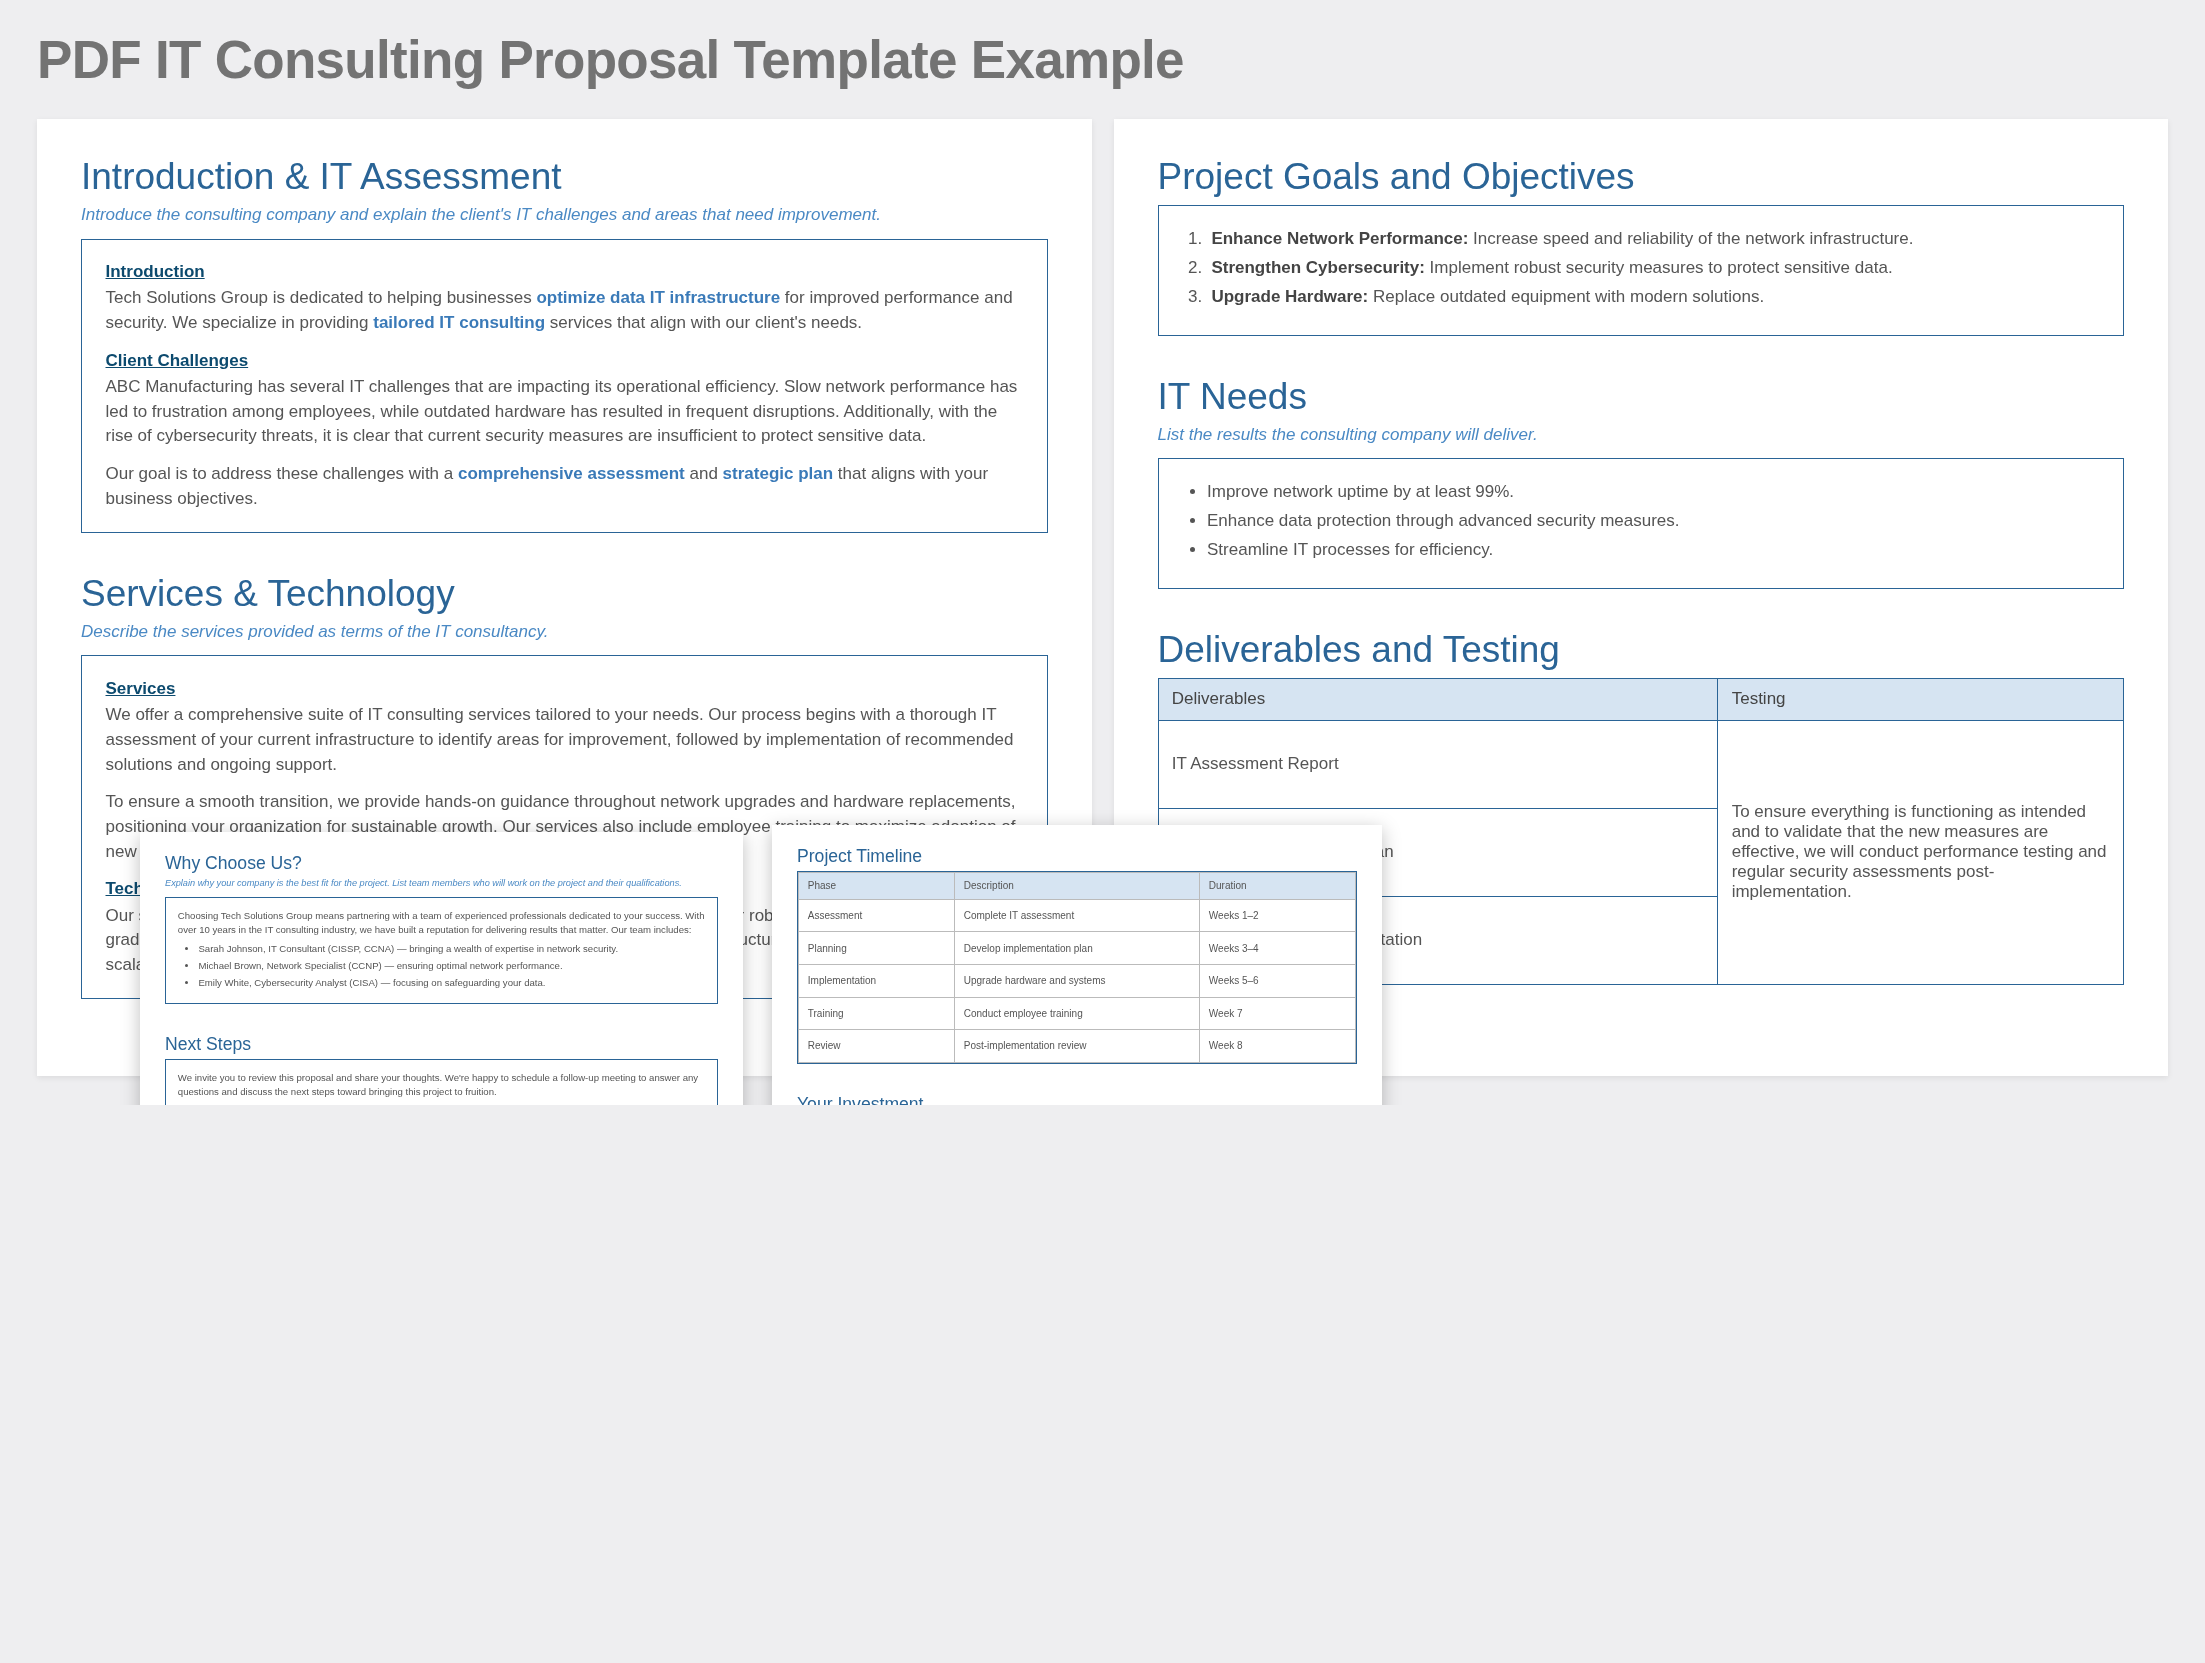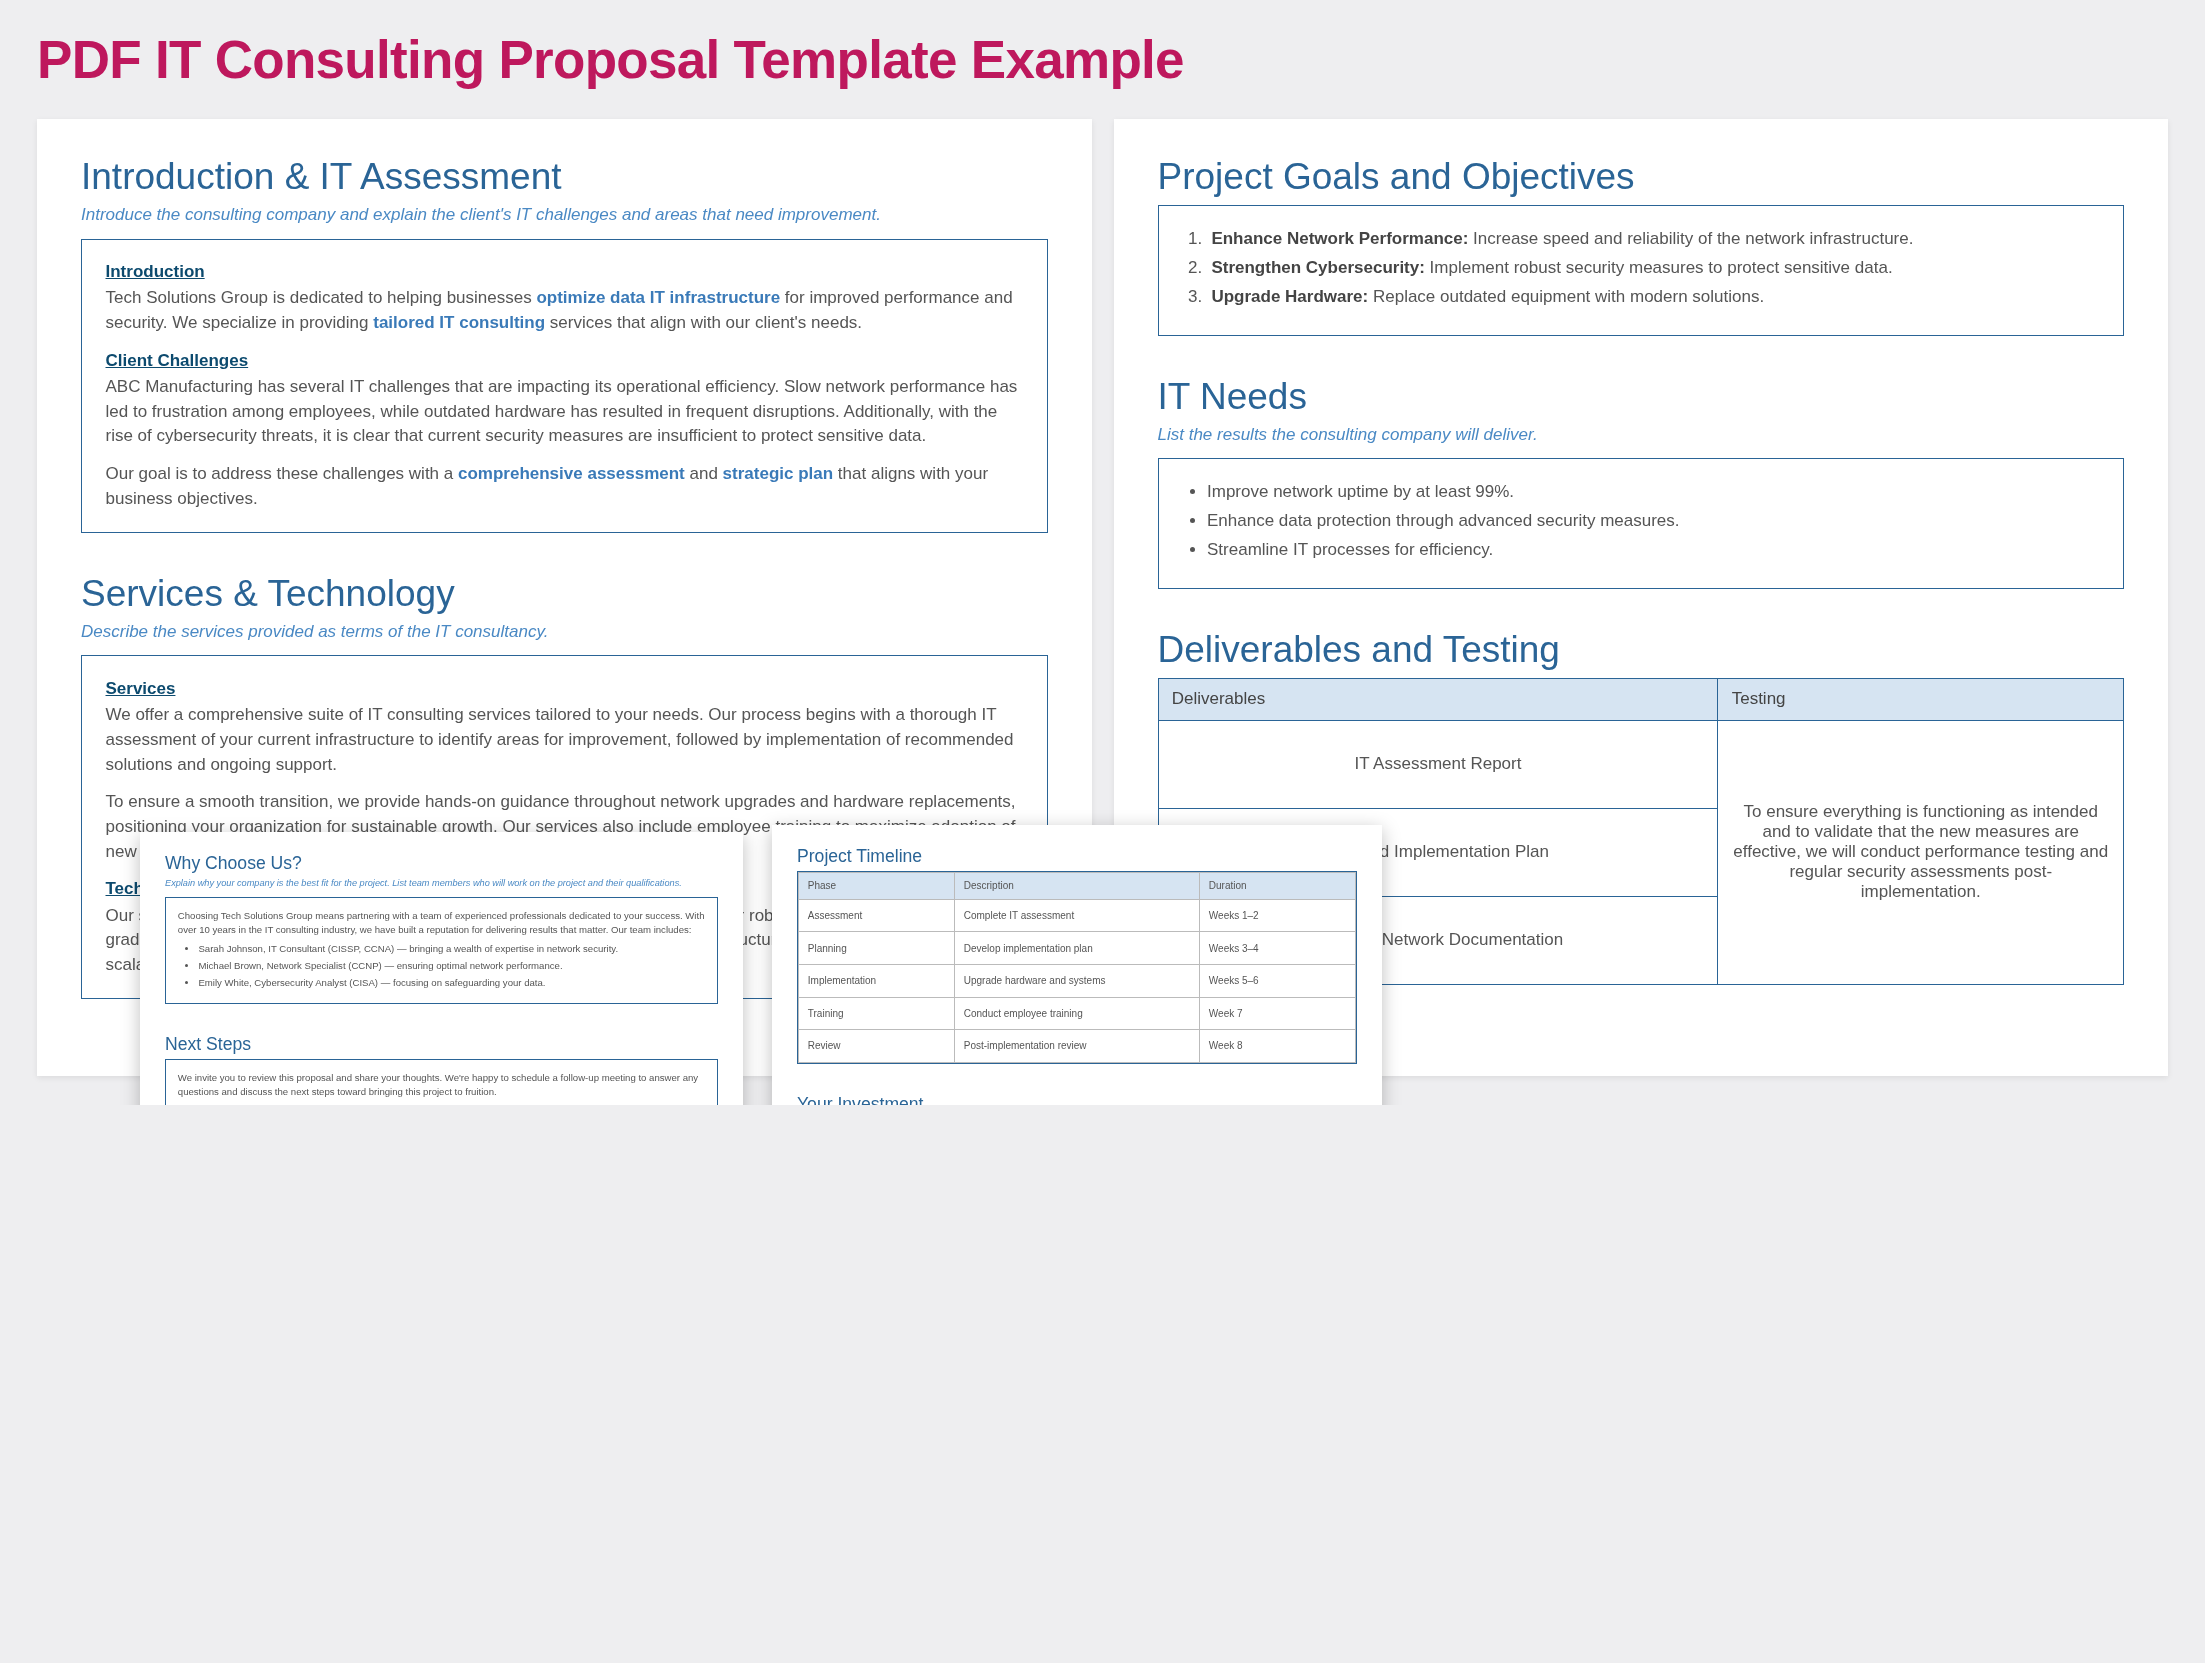--- a/index.html
+++ b/index.html
@@ -6,21 +6,21 @@
   body {
     background: #eeeef0;
     font-family: "Century Gothic", "Futura", "Avenir", Arial, sans-serif;
     padding: 29px 37px;
     color: #333;
     width: 2205px;
   }
   .main-title {
     font-size: 53px;
     font-weight: 700;
-    color: #be185d;
+    color: #737373;
     margin-bottom: 29px;
     letter-spacing: -0.7px;
   }
   .stage {
     position: relative;
     width: 100%;
   }
   .top-sheet {
     display: flex;
     gap: 22px;
@@ -79,21 +79,20 @@
     font-weight: 400;
     text-align: left;
     padding: 10.3px 13.2px;
     border: 1.1px solid #2a6496;
     color: #444;
   }
   table.deliv td {
     border: 1.1px solid #2a6496;
     padding: 16px 13.2px;
     vertical-align: middle;
-    text-align: center;
   }
 
   
   .float-page {
     position: absolute;
     background: #fff;
     box-shadow: 0 4.4px 17.6px rgba(0,0,0,0.25);
     padding: 20.6px 25px;
     color: #555;
   }

